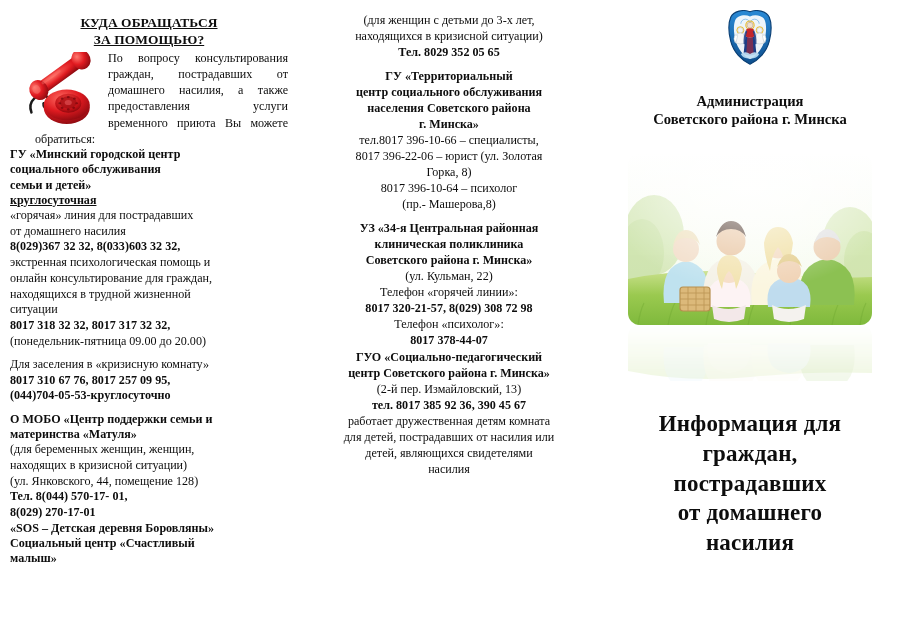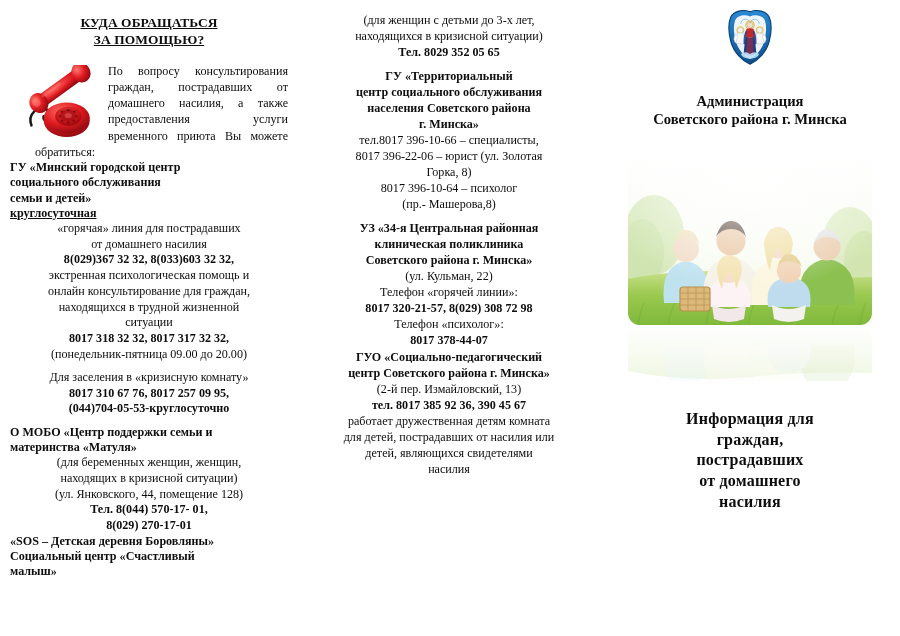--- a/index.html
+++ b/index.html
@@ -38,21 +38,21 @@
     box-sizing: border-box;
     font-size: 12.1px;
     line-height: 1.31;
   }
   .heading {
     text-align: center;
     font-weight: bold;
     font-size: 13.4px;
     line-height: 1.3;
     letter-spacing: .1px;
-    margin-bottom: 14px;
+    margin-bottom: 1px;
   }
   .heading .ln { text-decoration: underline; }
 
   .intro-wrap {
     position: relative;
     min-height: 96px;
   }
   
   .phone {
     float: left;
@@ -71,21 +71,21 @@
     text-align-last: left;
     hyphens: none;
     margin-left: 25px;
   }
 
   .org-title {
     font-weight: bold;
     text-align: left;
     line-height: 1.26;
   }
-  .sub-c { text-align: center; line-height: 1.3; }
+  .sub-c { line-height: 1.3; }
 
   
   .col2 {
     width: 304px;
     padding: 12px 10px 0 12px;
     box-sizing: border-box;
     font-size: 12.1px;
     line-height: 1.33;
     text-align: center;
   }
@@ -143,21 +143,21 @@
     width: 244px;
     height: 172px;
     position: absolute;
     bottom: 0;
     left: 0;
   }
 
   .main-title {
     margin-top: 28px;
     font-weight: bold;
-    font-size: 16px;
+    font-size: 23px;
     line-height: 1.3;
     text-align: center;
     letter-spacing: .2px;
   }
 </style>
 </head>
 <body>
 
 <div class="page">
 

